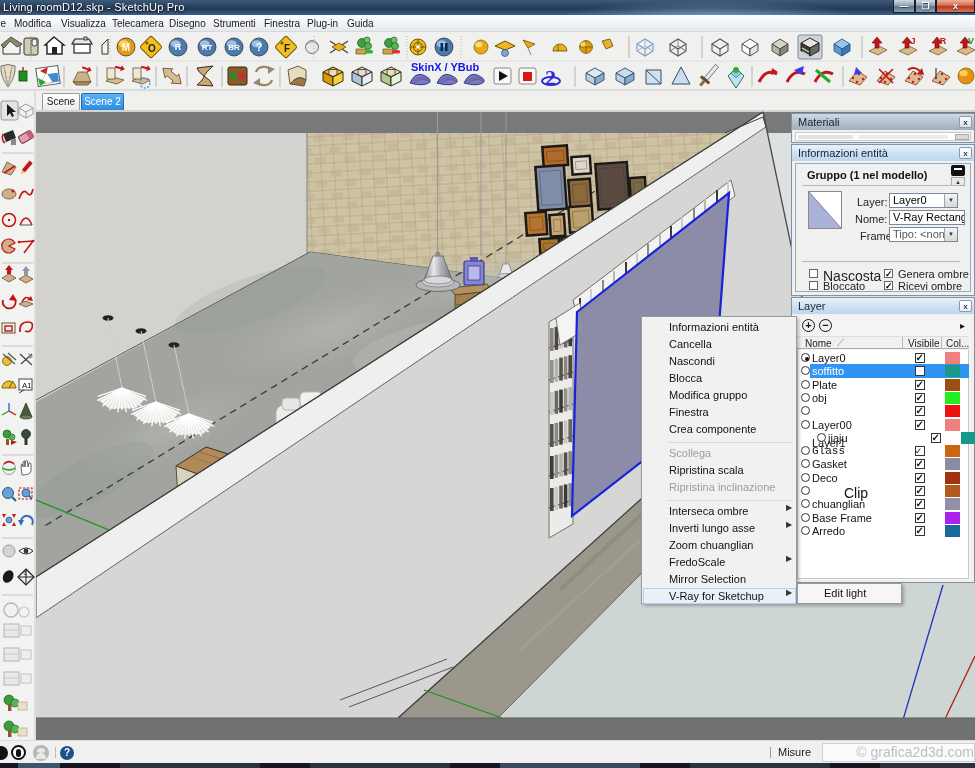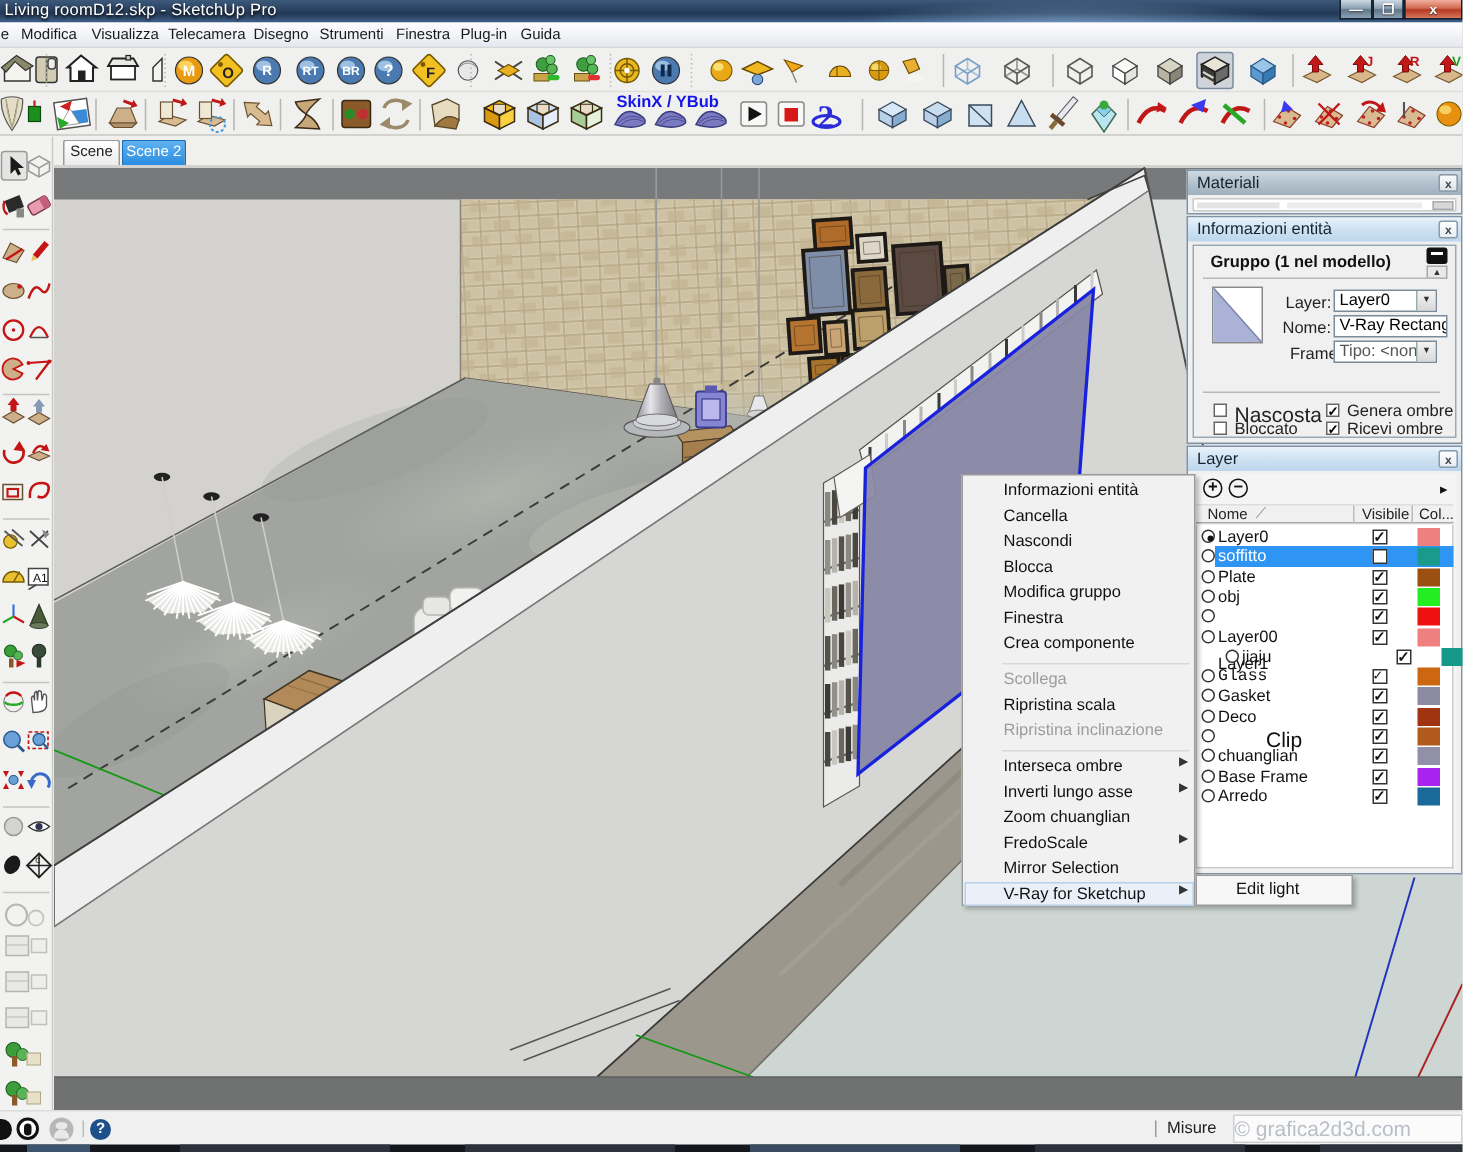--- a/index.html
+++ b/index.html
@@ -38,21 +38,21 @@
   border:1px solid #9a9a9a; box-shadow:2px 2px 3px rgba(0,0,0,.25); font-size:11px; color:#111; }
 #ctxmenu .mi { position:absolute; left:27px; height:17px; line-height:17px; white-space:nowrap; }
 #ctxmenu .gray { color:#9d9d9d; }
 #ctxmenu .arr { position:absolute; left:144px; width:10px; font-size:8px; color:#333; }
 #ctxmenu .sep { position:absolute; left:26px; right:3px; height:1px; background:#d9d9d9; }
 #submenu { position:absolute; left:797px; top:583px; width:105px; height:21px; background:#f6f6f6;
   border:1px solid #9a9a9a; box-shadow:2px 2px 3px rgba(0,0,0,.25); font-size:11px; color:#111; line-height:19px; }
 #statusbar { position:absolute; left:0; top:740px; width:975px; height:23px; background:#f0f0f0; border-top:1px solid #dcdcdc; font-size:11px; color:#222;}
 #taskbar { position:absolute; left:0; top:763px; width:975px; height:5px; background:#14171d; }
 #wmark { position:absolute; left:822px; top:743px; width:153px; height:19px; background:#fbfbfb; border:1px solid #cfcfcf;
-  color:#b9bfc6; font-size:14px; line-height:17px; text-align:left; }
+  color:#b9bfc6; font-size:14px; line-height:17px; text-align:right; }
 </style>
 </head>
 <body>
 <div id="root">
 
   <div id="titlebar">
     <div class="glow"></div>
     <span class="ttl">Living roomD12.skp - SketchUp Pro</span>
     <div class="winbtn" style="left:893px;width:22px;">
         <span>—</span>

